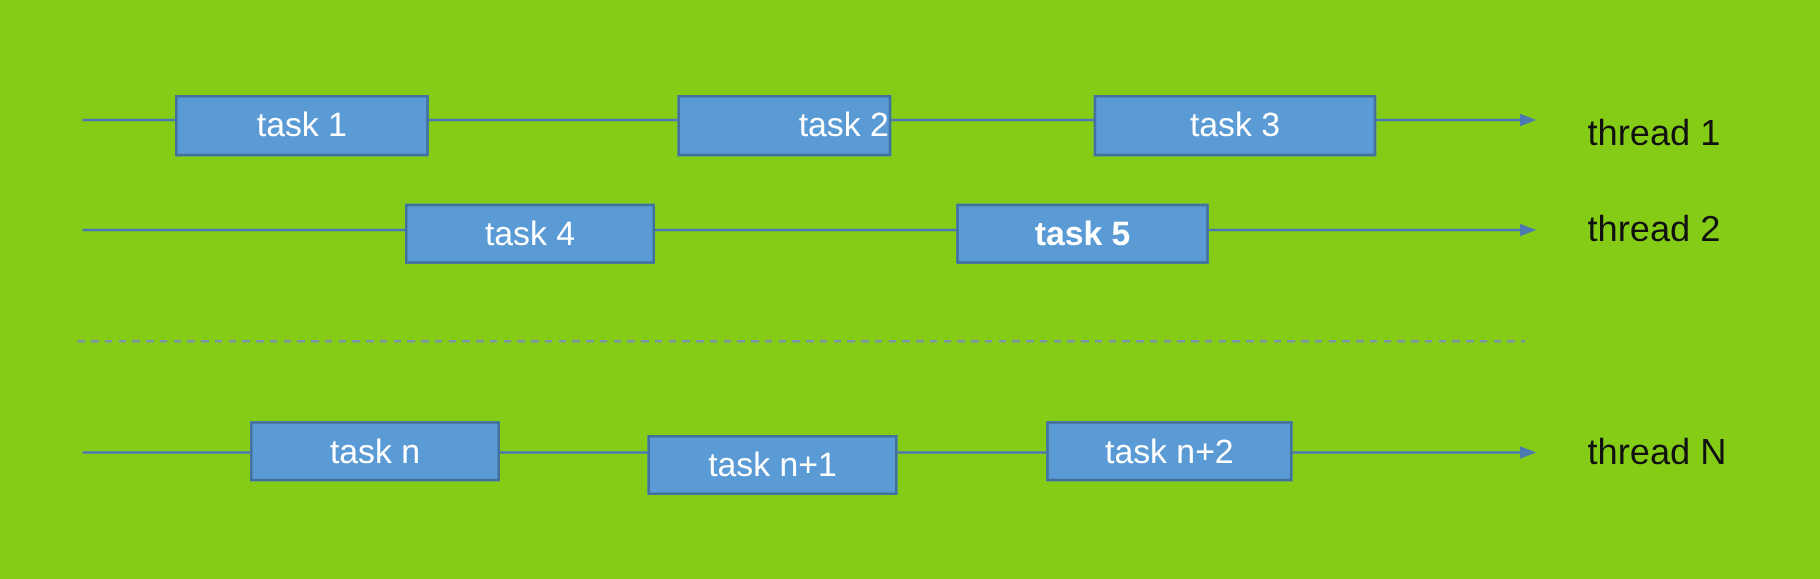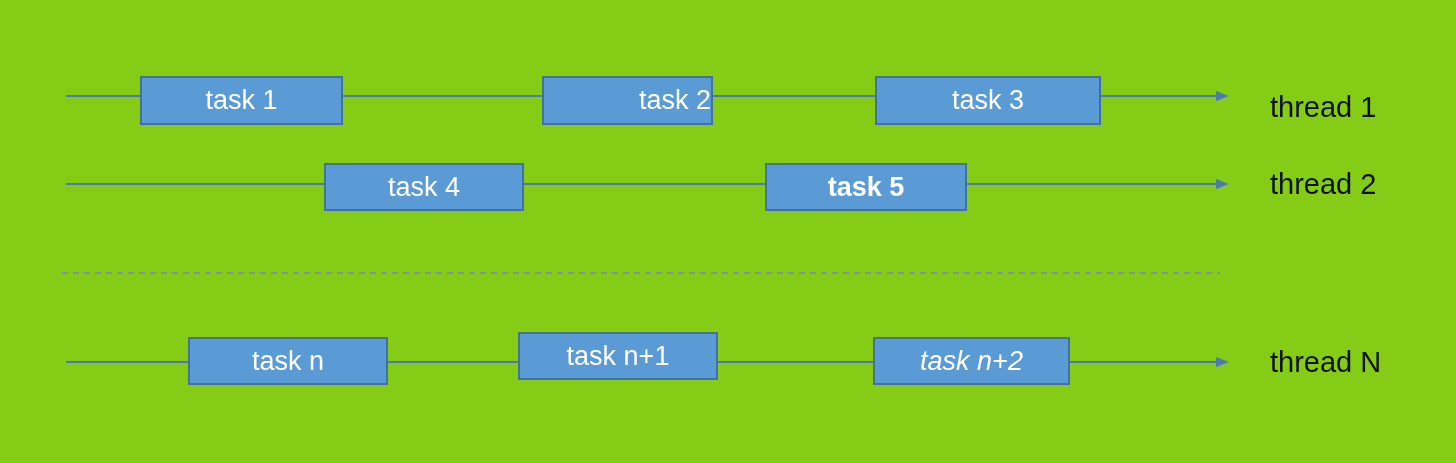--- a/index.html
+++ b/index.html
@@ -101,25 +101,25 @@
       <span>task 5</span>
     </div>
     <div class="thread-label" style="left:1270px; top:166px;text-align:right;">thread 2</div>
   </div>
 
   <div class="separator" style="left:62px; top:272px; width:1158px;"></div>
 
   <div>
     <div class="timeline" style="left:66px; top:361px; width:1152px;"></div>
     <div class="arrowhead" style="left:1216px; top:357px;"></div>
-    <div class="task" style="left:188px; top:337px; width:200px; height:48px;">
+    <div class="task" style="left:200px; top:337px; width:200px; height:48px;">
       <span>task n</span>
     </div>
-    <div class="task" style="left:518px; top:332px; width:200px; height:48px;">
+    <div class="task" style="left:518px; top:348px; width:200px; height:48px;">
       <span>task n+1</span>
     </div>
-    <div class="task" style="left:873px; top:337px; width:197px; height:48px;font-style:italic;">
+    <div class="task" style="left:837px; top:337px; width:197px; height:48px;">
       <span>task n+2</span>
     </div>
     <div class="thread-label" style="left:1270px; top:344px;">thread N</div>
   </div>
 
 </div>
 
 </body></html>

